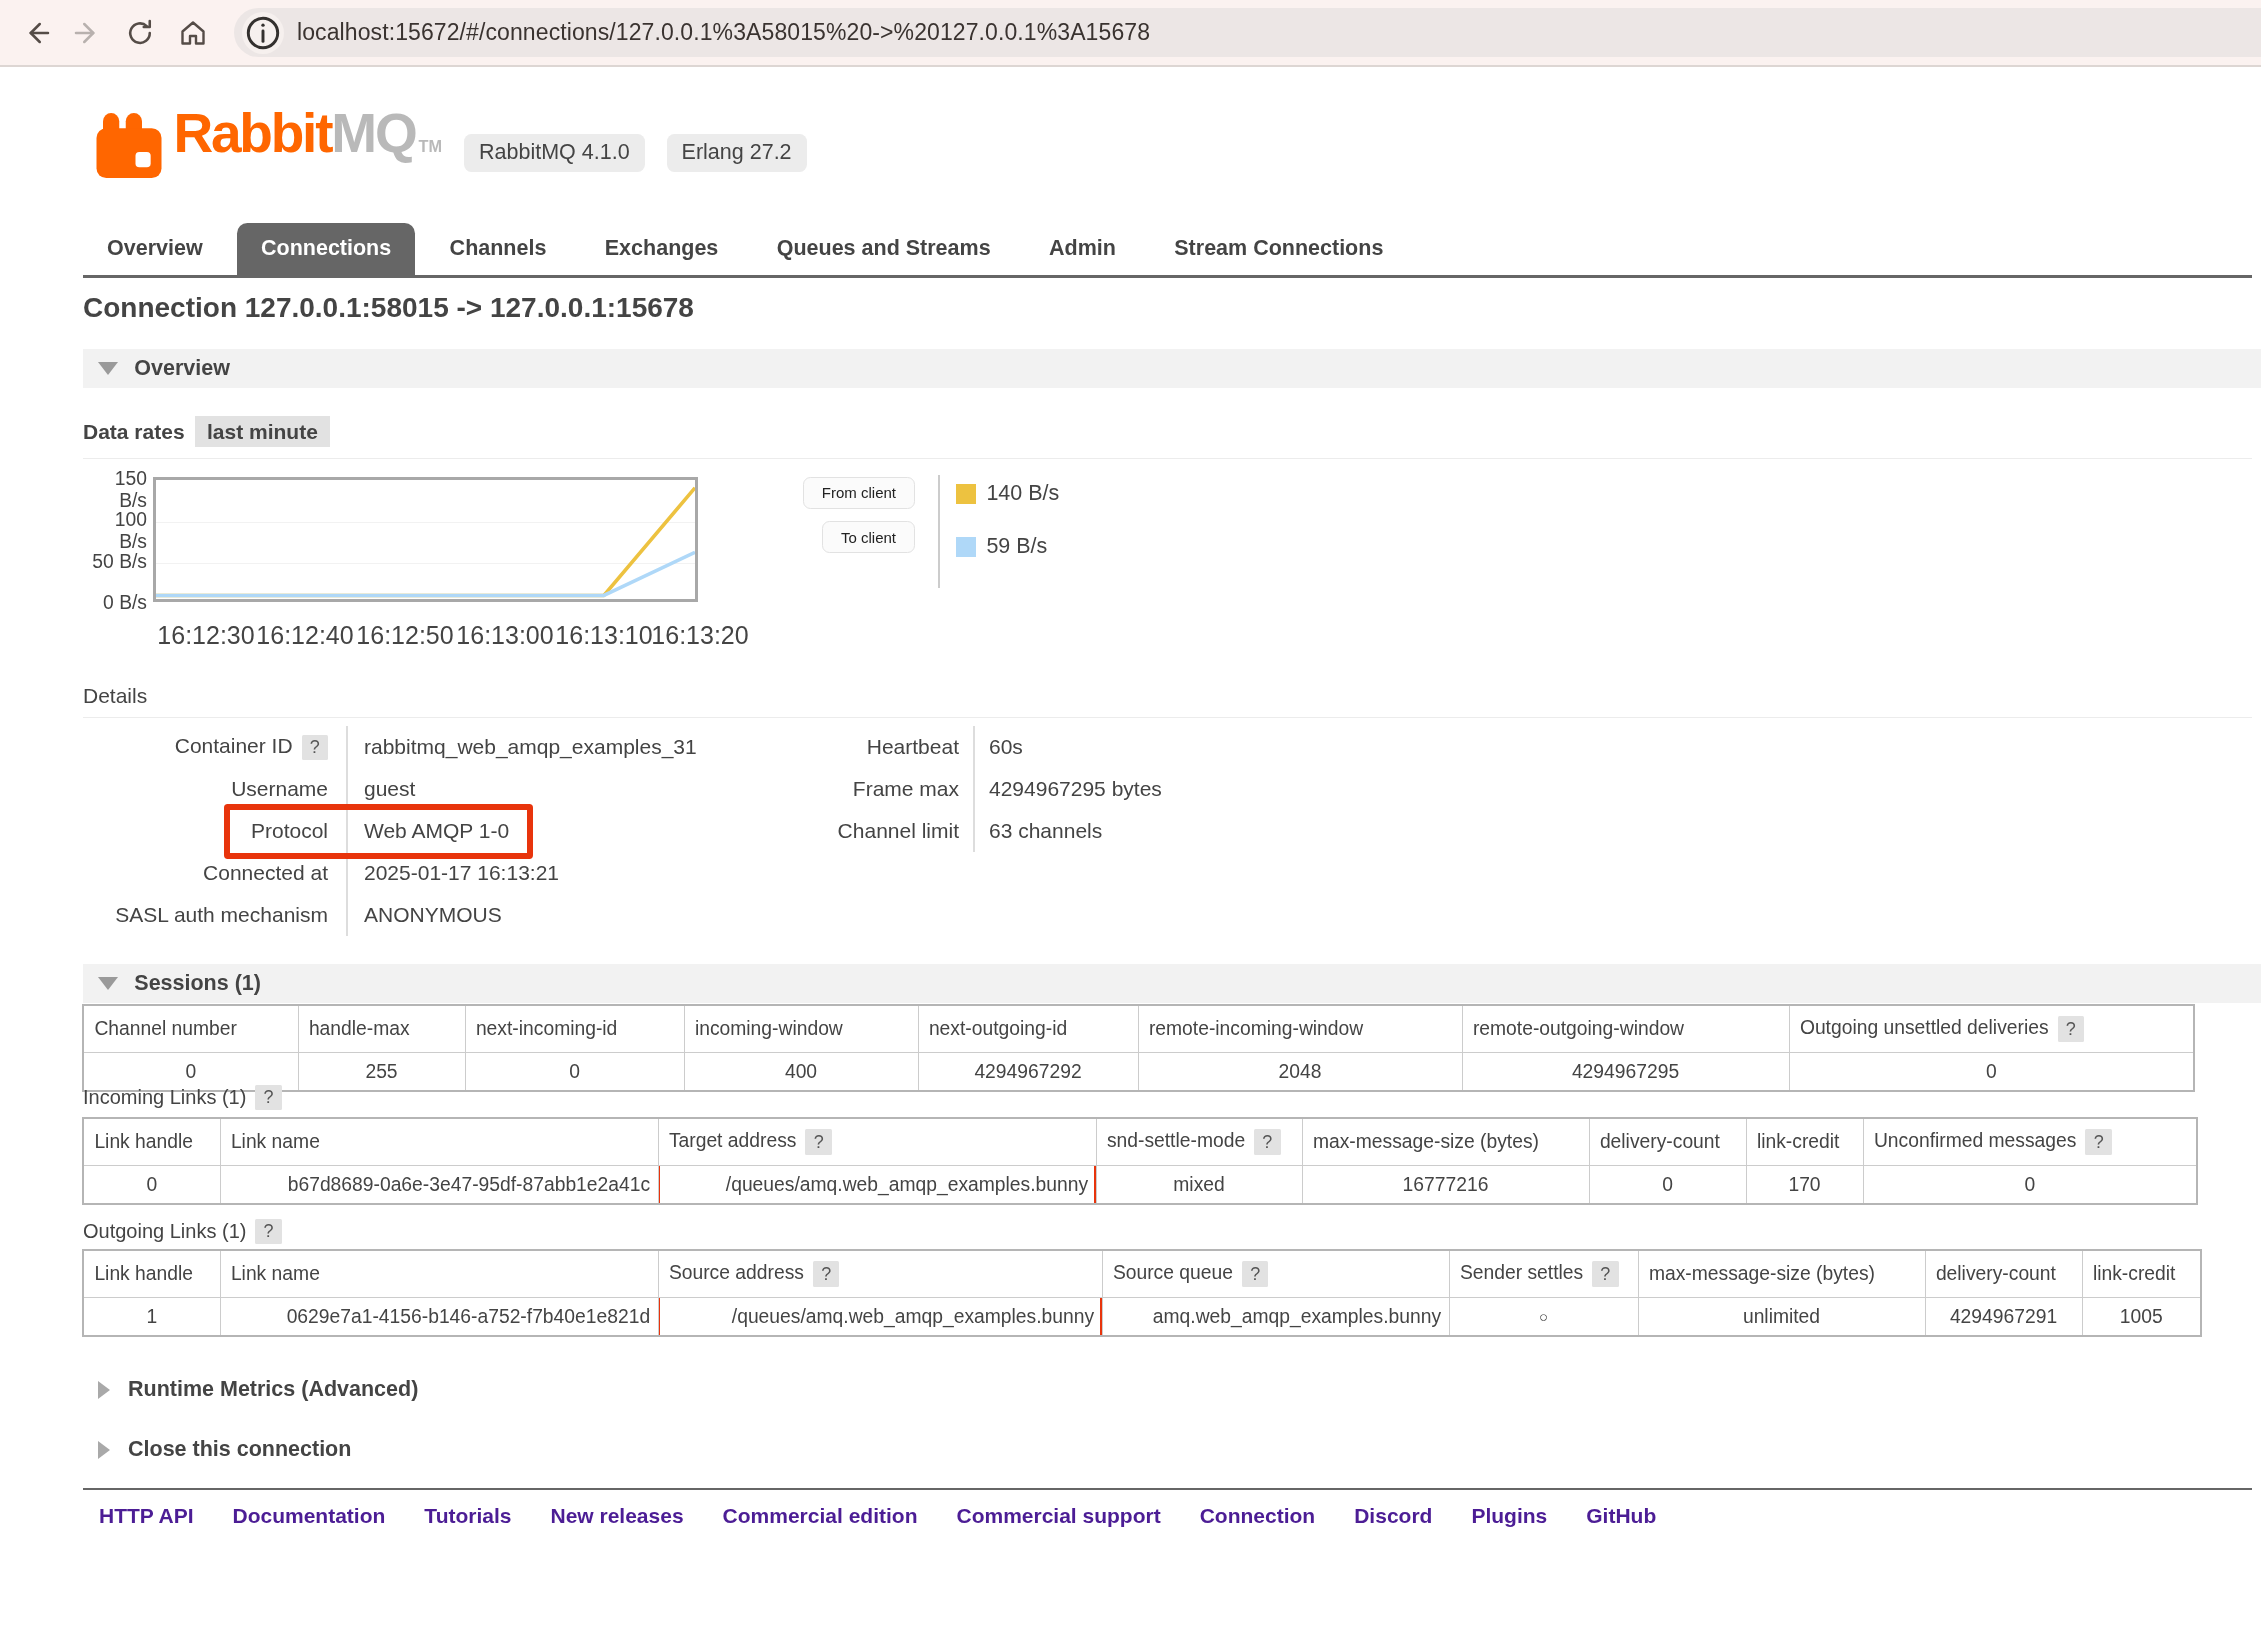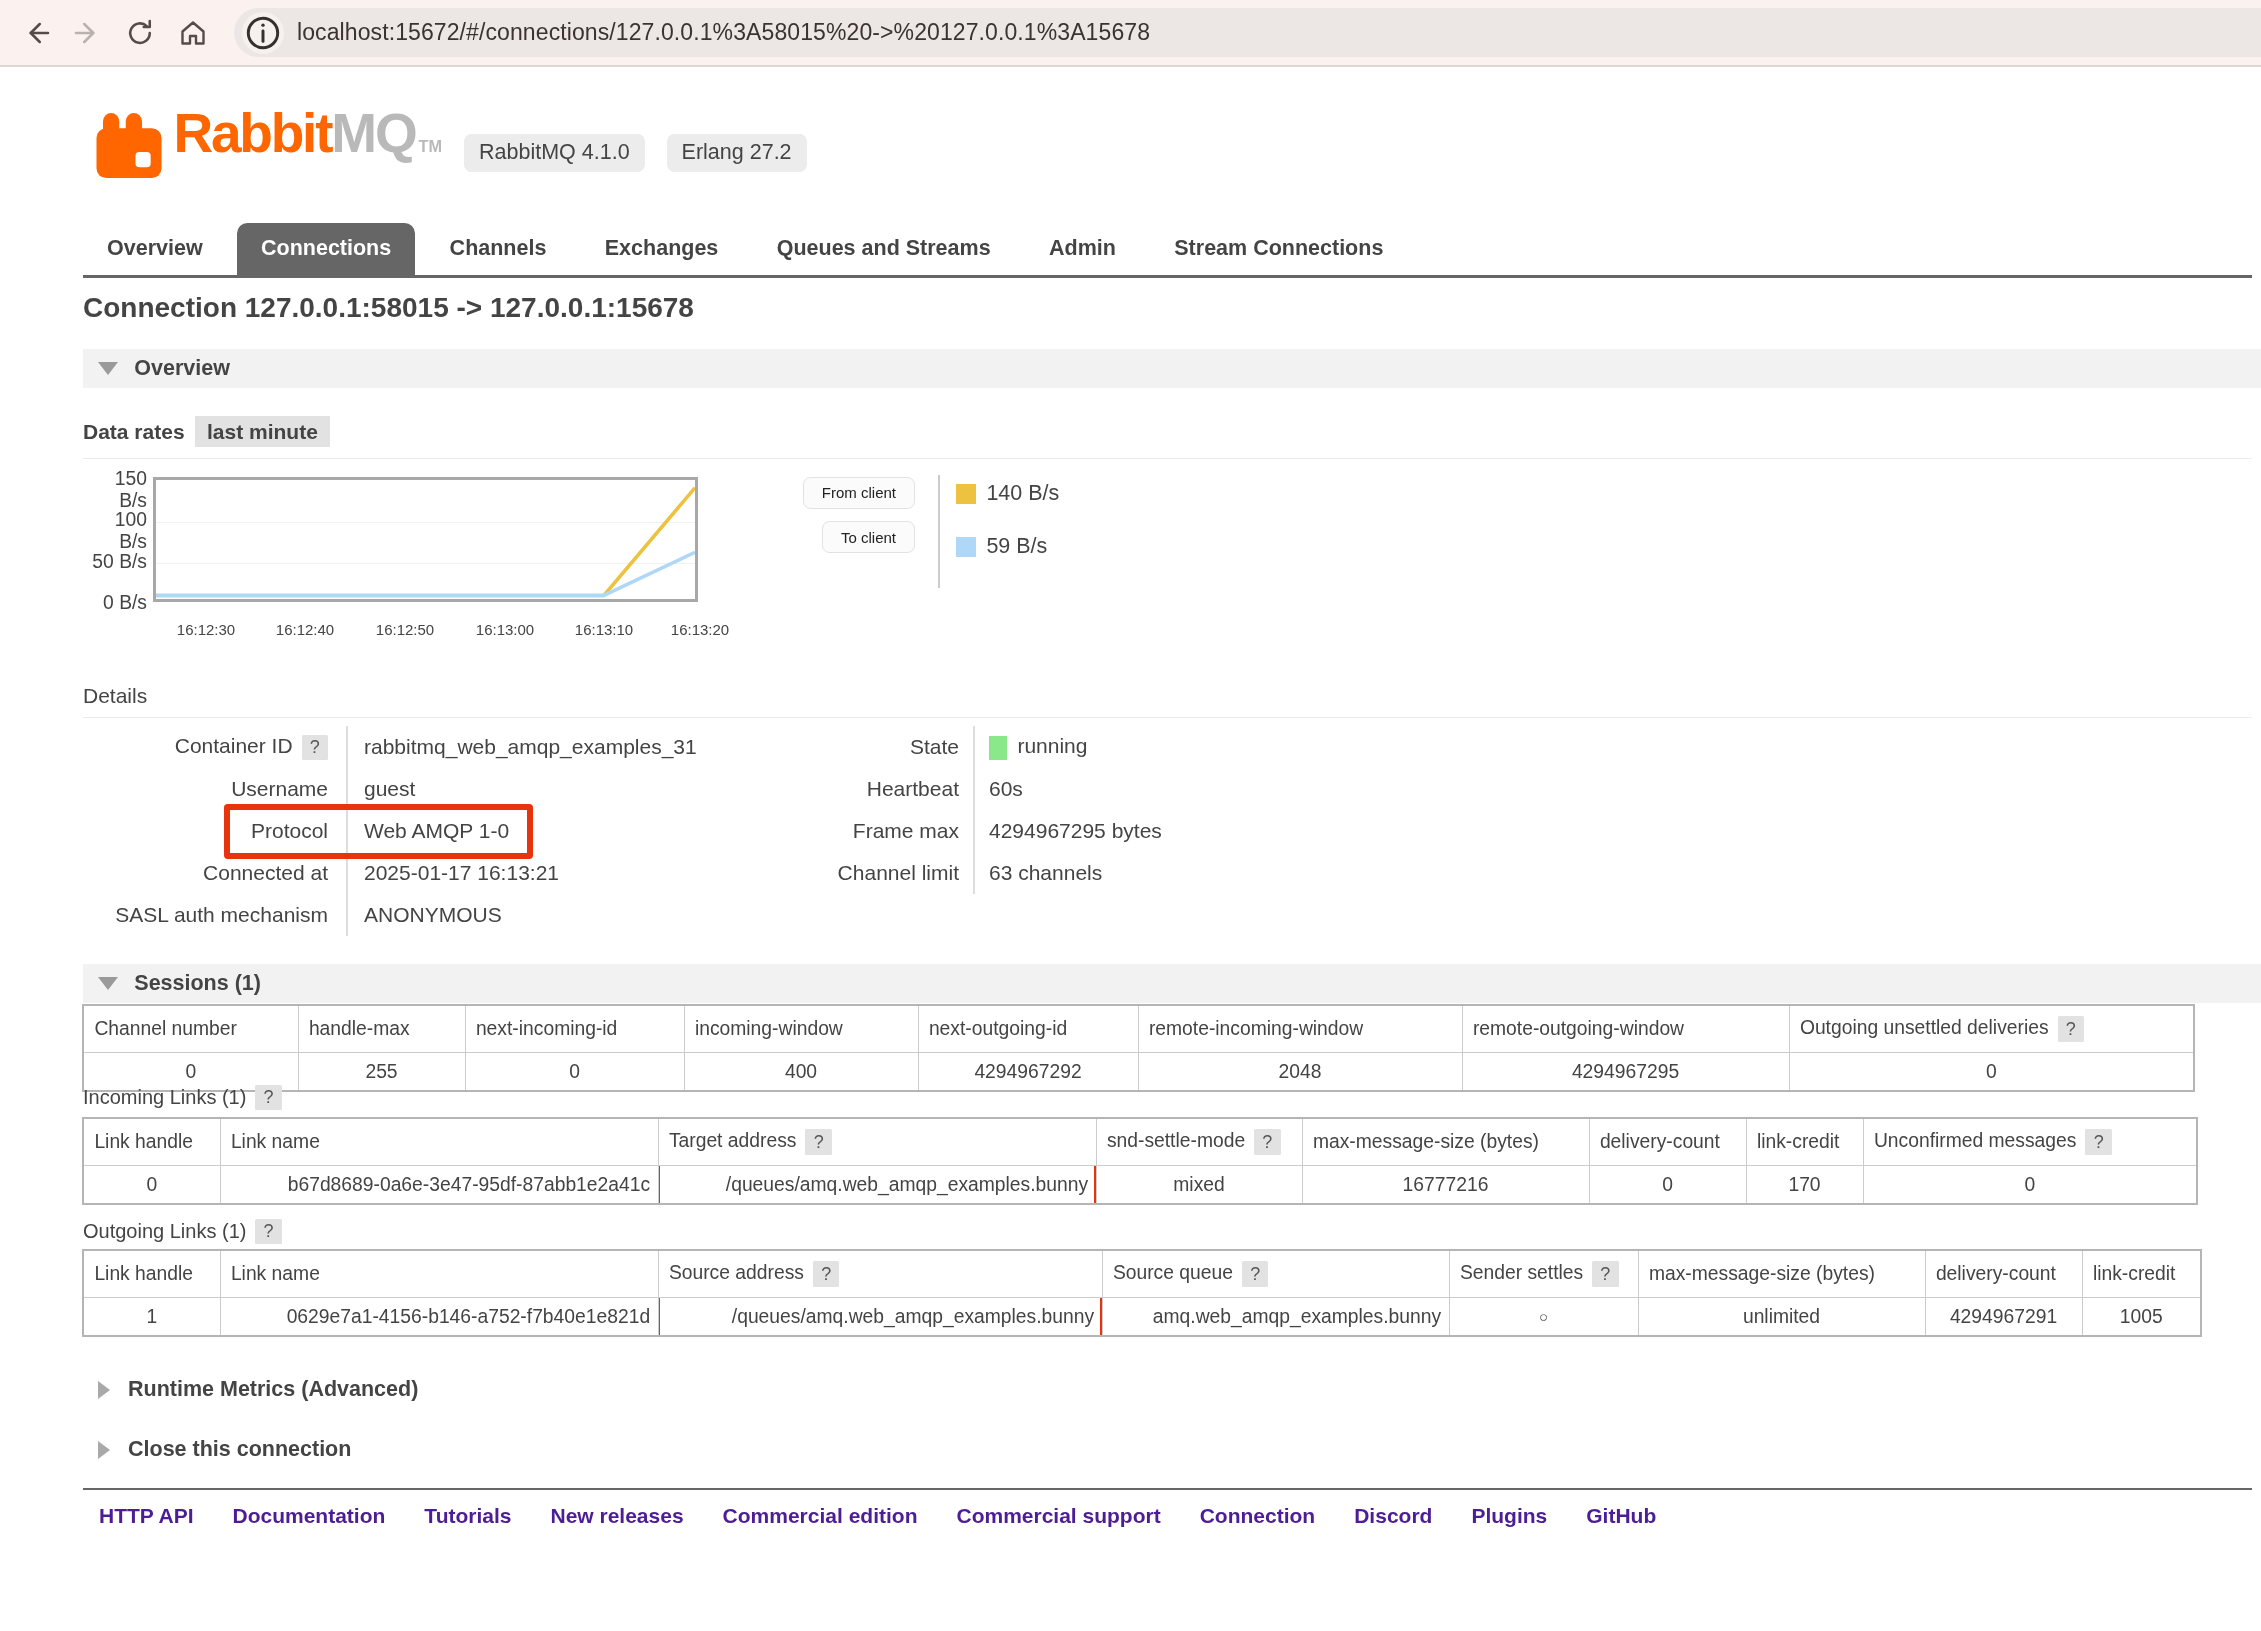--- a/index.html
+++ b/index.html
@@ -45,21 +45,21 @@
   .datarates { position: absolute; top: 416px; left: 83px; width: 2169px; border-bottom: 1.5px solid #ececec; padding-bottom: 10.4px; display: flex; align-items: center; font-weight: bold; }
   .datarates-label { font-size: 21px; color: #444; }
   .mode-chip { margin-left: 10.4px; background: #e2e2e2; color: #444; font-size: 21px; padding: 3.7px 12px; cursor: pointer; }
 
   
   .chart-block { position: absolute; top: 475px; left: 83px; width: 1188px; height: 186px; }
   .ytick { position: absolute; left: 0; width: 64px; text-align: right; font-size: 19.3px; color: #444; }
   .plot { position: absolute; left: 70px; top: 1.5px; width: 545px; height: 125px; border: 3px solid #a8a8a8; background: #fff; }
   .gridline { position: absolute; left: 0; width: 100%; height: 1.5px; background: #f2f2f2; }
   .plot svg { position: absolute; left: 0; top: 0; width: 100%; height: 100%; }
-  .xtick { position: absolute; top: 146px; width: 104px; text-align: center; font-size: 15px; color: #444; }
+  .xtick { position: absolute; top: 146px; width: 104px; text-align: center; font-size: 25px; color: #444; }
   .legend-buttons { position: absolute; left: 672px; top: 1.5px; width: 160px; display: flex; flex-direction: column; align-items: flex-end; }
   .legend-btn { border: 1.5px solid #e2e2e2; background: #fbfbfb; border-radius: 7.4px; padding: 6.7px 18px; font-size: 15px; color: #222; margin-bottom: 12px; white-space: nowrap; cursor: pointer; }
   .legend-sep { position: absolute; left: 855px; top: 0; height: 113px; width: 1.5px; background: #ccc; }
   .legend-rate { position: absolute; left: 873px; display: flex; align-items: center; }
   .swatch { width: 20px; height: 20px; margin-right: 10.4px; flex: 0 0 auto; }
   .rate-text { font-size: 21.5px; color: #444; white-space: nowrap; }
 
   
   .details-heading { position: absolute; top: 684px; left: 83px; width: 2169px; font-size: 21px; color: #444; border-bottom: 1.5px solid #ececec; padding-bottom: 9px; }
   .facts { position: absolute; }
@@ -239,25 +239,20 @@
     </div>
     <div class="fact-row">
       <span class="fact-label">SASL auth mechanism</span>
       <span></span>
       <span class="fact-value">ANONYMOUS</span>
     </div>
   </div>
 
   <div class="facts facts-right">
     <div class="vdivider"></div>
-    <div class="fact-row">
-      <span class="fact-label">State</span>
-      <span></span>
-      <span class="fact-value"><span class="state-swatch" style="background: rgb(138, 232, 138);"></span><span>running</span></span>
-    </div>
     <div class="fact-row">
       <span class="fact-label">Heartbeat</span>
       <span></span>
       <span class="fact-value">60s</span>
     </div>
     <div class="fact-row">
       <span class="fact-label">Frame max</span>
       <span></span>
       <span class="fact-value">4294967295 bytes</span>
     </div>

